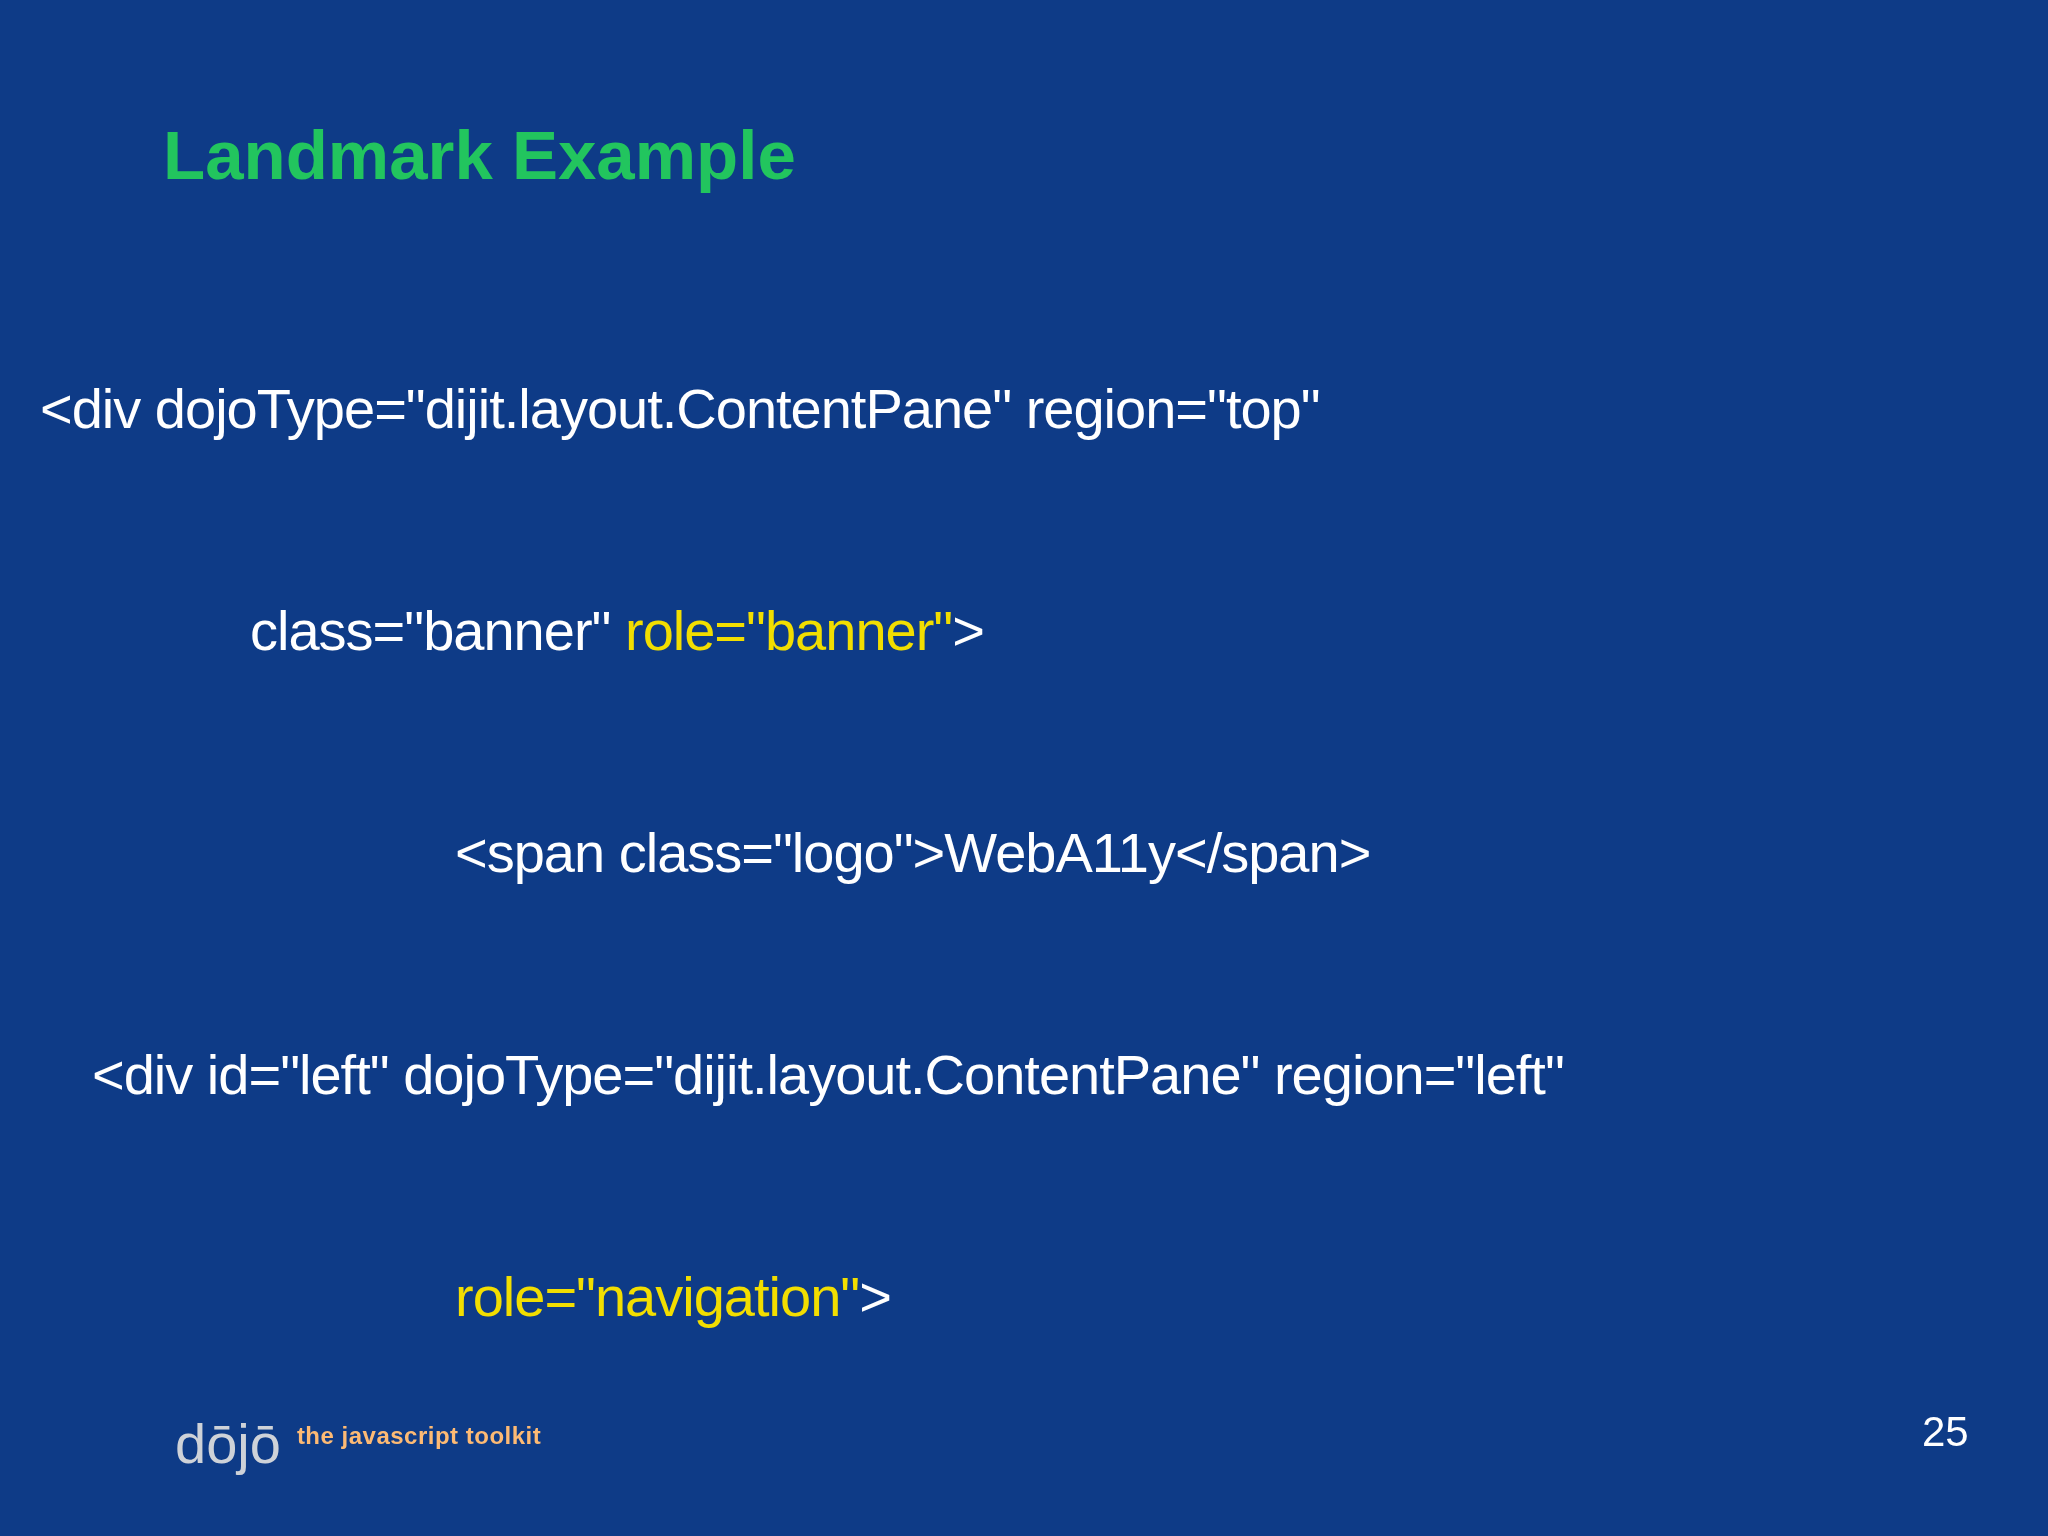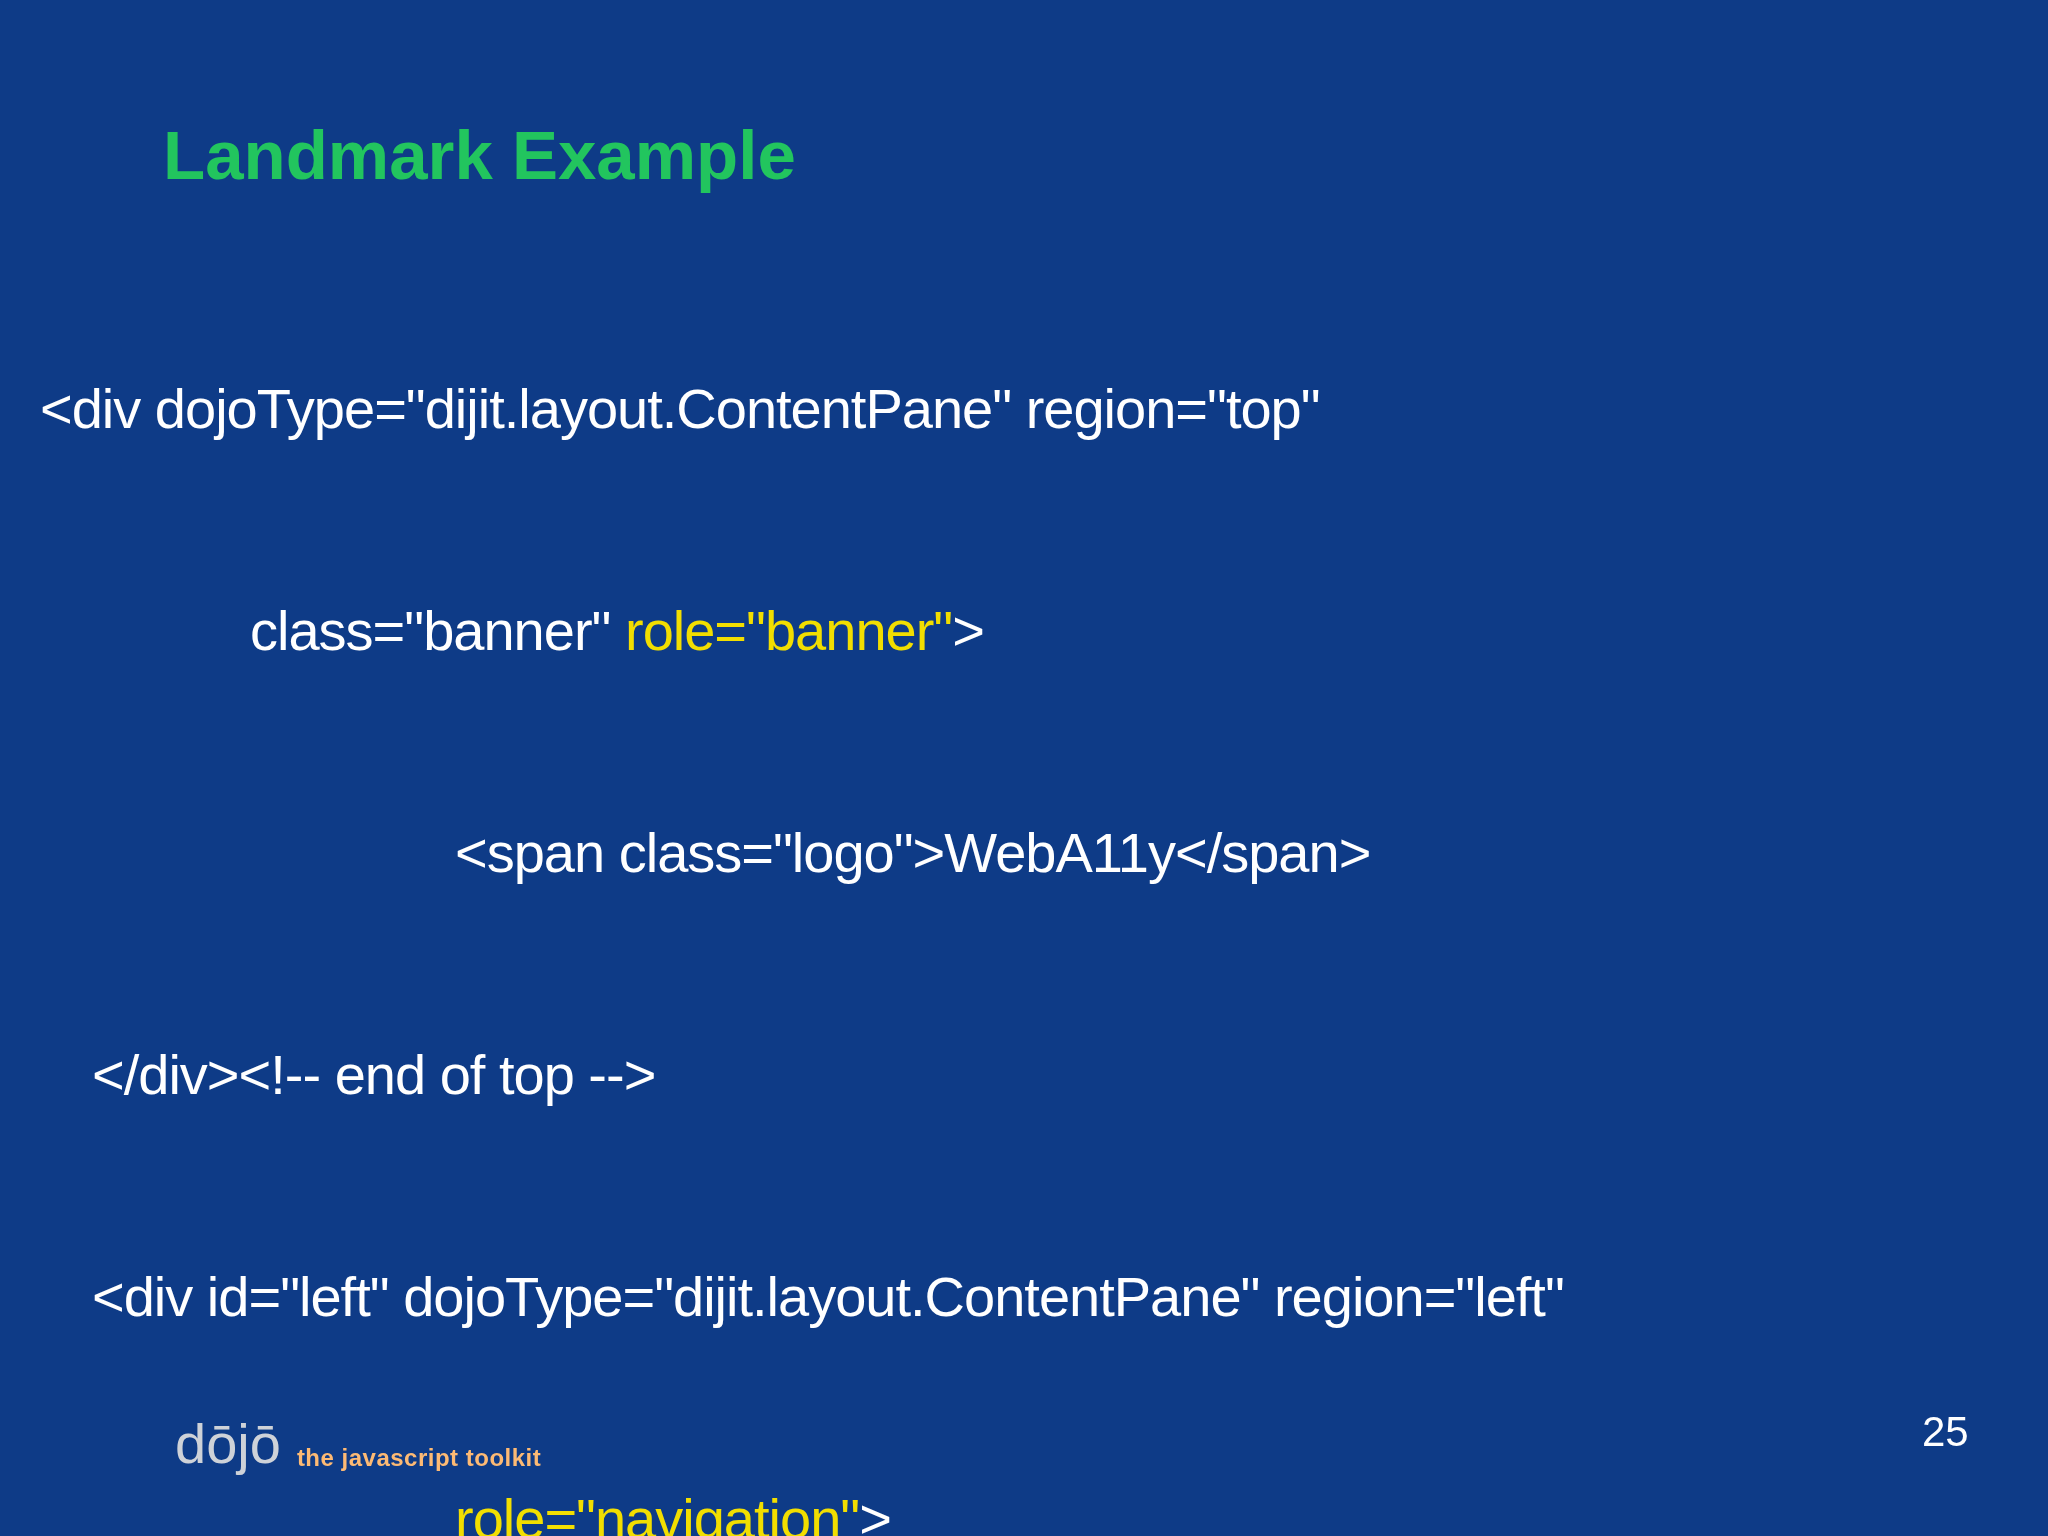--- a/index.html
+++ b/index.html
@@ -32,21 +32,21 @@
   .line { height: 74px; }
   .ind0 { padding-left: 40px; }
   .ind1 { padding-left: 92px; }
   .ind2 { padding-left: 250px; }
   .ind3 { padding-left: 455px; }
   .hl { color: var(--hl, #f2de00); }
   .footer-logo {
     position: absolute;
     left: 175px; top: 1416px;
     display: flex;
-    align-items: flex-end;
+    align-items: flex-start;
     gap: 16px;
   }
   .dojo-word {
     font-size: 56px;
     line-height: 1;
     color: #ced2d8;
     letter-spacing: 0;
   }
   .dojo-tagline {
     font-size: 24px;
@@ -66,21 +66,20 @@
 <body style="--bg: #0e3b87; --hl: #f2de00;">
 
 <div class="slide-root">
 
   <h1 class="title">Landmark Example</h1>
 
   <div class="code">
     <div class="line ind0"><span>&lt;div dojoType="dijit.layout.ContentPane" region="top"</span></div>
     <div class="line ind2"><span>class="banner" </span><span class="hl">role="banner"</span><span>&gt;</span></div>
     <div class="line ind3"><span>&lt;span class="logo"&gt;WebA11y&lt;/span&gt;</span></div>
-    <div class="line ind1"><span>&lt;/div&gt;&lt;!-- end of top --&gt;</span></div>
     <div class="line ind1"><span>&lt;div id="left" dojoType="dijit.layout.ContentPane" region="left"</span></div>
     <div class="line ind3"><span class="hl">role="navigation"</span><span>&gt;</span></div>
     
     
     
     
     
     
     
     

